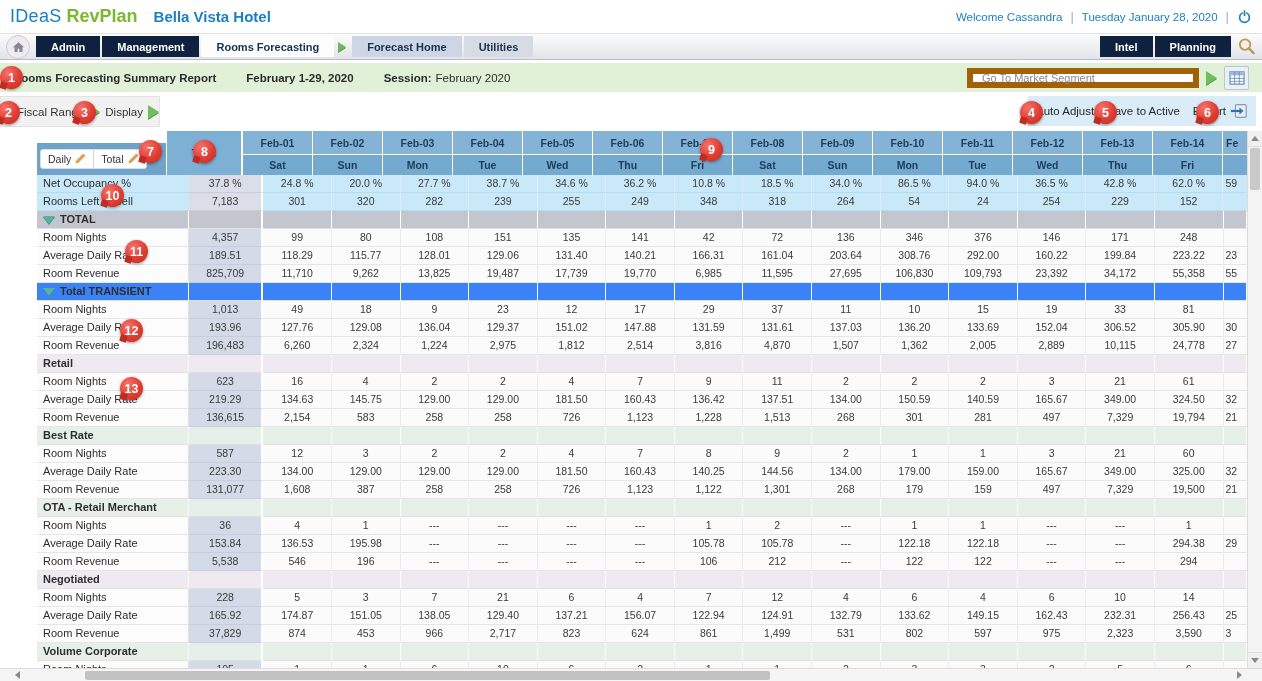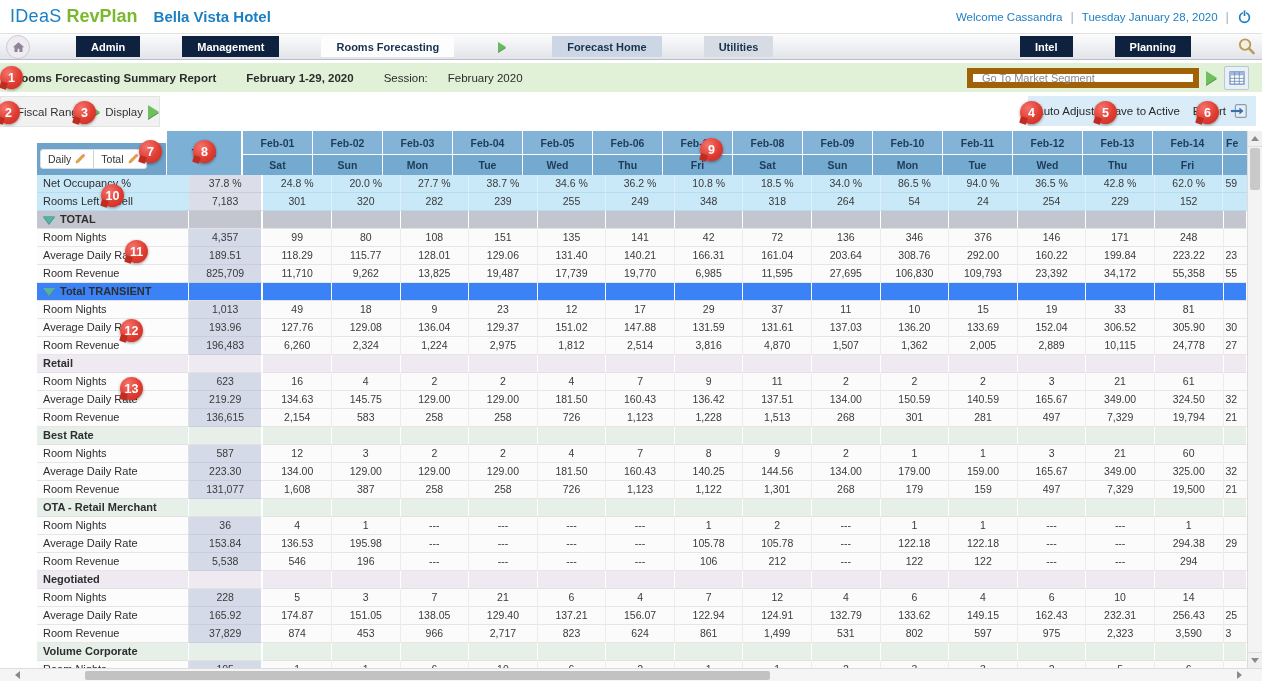--- a/index.html
+++ b/index.html
@@ -7,37 +7,37 @@
        font-family:"Liberation Sans",sans-serif;-webkit-font-smoothing:antialiased;}
   
   .top{height:33px;display:flex;align-items:center;padding:0 10px;box-sizing:border-box;}
   .brand{font-size:18px;font-weight:normal;color:#1b7fc4;letter-spacing:.3px;}
   .product{font-size:18px;font-weight:bold;color:#7ab82d;margin-left:5px;}
   .hotel{font-size:15px;font-weight:bold;color:#1b7fc4;margin-left:16px;}
   .top-right{margin-left:auto;display:flex;align-items:center;gap:8px;font-size:11.5px;color:#1b7fc4;}
   .sep{color:#9fb3c4;font-size:13px;}
   
   .nav{height:27px;background:linear-gradient(#fcfcfd,#e2e4e9);border-top:1px solid #e2e2e2;
-       border-bottom:1px solid #b9bdc7;display:flex;align-items:center;padding:4px 6px;box-sizing:border-box;gap:40px;}
+       border-bottom:1px solid #b9bdc7;display:flex;align-items:center;padding:4px 6px;box-sizing:border-box;}
   .home{width:22px;height:22px;border-radius:50%;background:#efecf1;border:1px solid #cfc8d4;
         display:flex;align-items:center;justify-content:center;margin-right:6px;}
   .tab{height:21px;padding:0 15px;display:flex;align-items:center;font-size:11px;font-weight:bold;margin-right:2px;}
   .tab.dark{background:#0e2240;color:#fff;}
   .tab.active{background:#fdfdfe;color:#16324f;}
   .tab.lt1{background:#ccd6e4;color:#16324f;}
   .tab.lt2{background:#d7dbe3;color:#16324f;}
   .navplay{width:0;height:0;border-top:5px solid transparent;border-bottom:5px solid transparent;
            border-left:8px solid #69b95e;margin:0 6px 0 2px;filter:drop-shadow(0 1px 0 #4e8f42);}
   .nav-sp{flex:1;}
   
   .info{height:29px;margin-top:3px;background:#e1f1d7;display:flex;align-items:center;
         padding:0 13px;box-sizing:border-box;font-size:11.5px;color:#2b2b2b;}
   .info .t1{font-weight:bold;margin-right:30px;}
   .info .t2{font-weight:bold;margin-right:30px;}
-  .info .sess-l{font-weight:normal;margin-right:20px;}
+  .info .sess-l{font-weight:bold;margin-right:4px;}
   .info-right{margin-left:auto;display:flex;align-items:center;gap:7px;}
   .goto{width:232px;height:20px;background:#fff;border:6px solid #a16207;display:flex;align-items:center;
         padding:0 9px;font-size:11px;color:#8a8a8a;box-sizing:border-box;}
   .garrow{width:0;height:0;border-top:7px solid transparent;border-bottom:7px solid transparent;
           border-left:11px solid #6fbf5f;filter:drop-shadow(0 1px 0 #4e8f42);}
   .gridbtn{width:23px;height:22px;background:#e9f0f7;border:1px solid #b9c6d6;border-radius:2px;
            display:flex;align-items:center;justify-content:center;}
   
   .tools{height:39px;position:relative;}
   .left-tools{position:absolute;left:0;top:4px;width:160px;height:31px;background:#f1f1f2;

